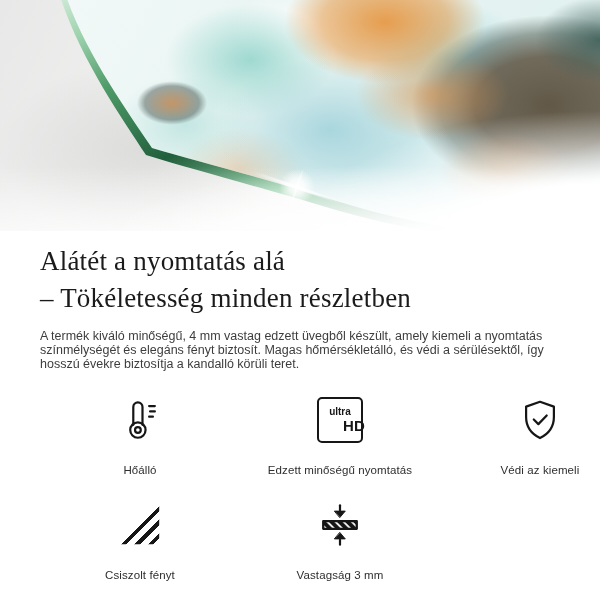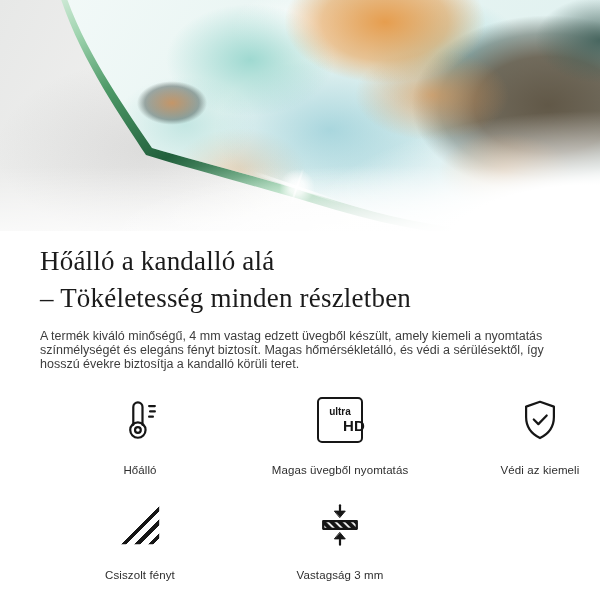--- a/index.html
+++ b/index.html
@@ -80,21 +80,21 @@
   <div class="disc-art"></div>
   <div class="sparkle">
     <div class="ray1"></div>
       <div class="ray2"></div>
       <div class="glow"></div>
   </div>
   <div class="fog"></div>
 </div>
 
 <div class="content">
-  <h1><span>Hőálló a kandalló alá</span><br>
+  <h1><span>Alátét a nyomtatás alá</span><br>
     <span>– Tökéletesség minden részletben</span></h1>
 
   <p class="desc">A termék kiváló minőségű, 4 mm vastag edzett üvegből készült, amely kiemeli a nyomtatás színmélységét és elegáns fényt biztosít. Magas hőmérsékletálló, és védi a sérülésektől, így hosszú évekre biztosítja a kandalló körüli teret.</p>
 
   <div class="features">
 
     <div class="feature">
       <div class="icon-box">
         <svg width="46" height="46" viewBox="0 0 48 48">
           <path d="M17 29 V10.5 a4.8 4.8 0 0 1 9.6 0 V29"></path>
@@ -108,21 +108,21 @@
       <span class="label">Hőálló</span>
     </div>
 
     <div class="feature">
       <div class="icon-box">
         <div class="uhd-box">
           <span class="uhd-top">ultra</span>
           <span class="uhd-bottom">HD</span>
         </div>
       </div>
-      <span class="label">Magas üvegből nyomtatás</span>
+      <span class="label">Edzett minőségű nyomtatás</span>
     </div>
 
     <div class="feature">
       <div class="icon-box">
         <svg width="46" height="46" viewBox="0 0 48 48">
           <path d="M24 5 l14.5 5 v10.8 c0 10.2 -6.2 17.9 -14.5 22 c-8.3 -4.1 -14.5 -11.8 -14.5 -22 V10 Z"></path>
           <path d="M17.5 23.5 l4.8 4.8 l8.7 -9"></path>
         </svg>
       </div>
       <span class="label">Védi az kiemeli</span>

